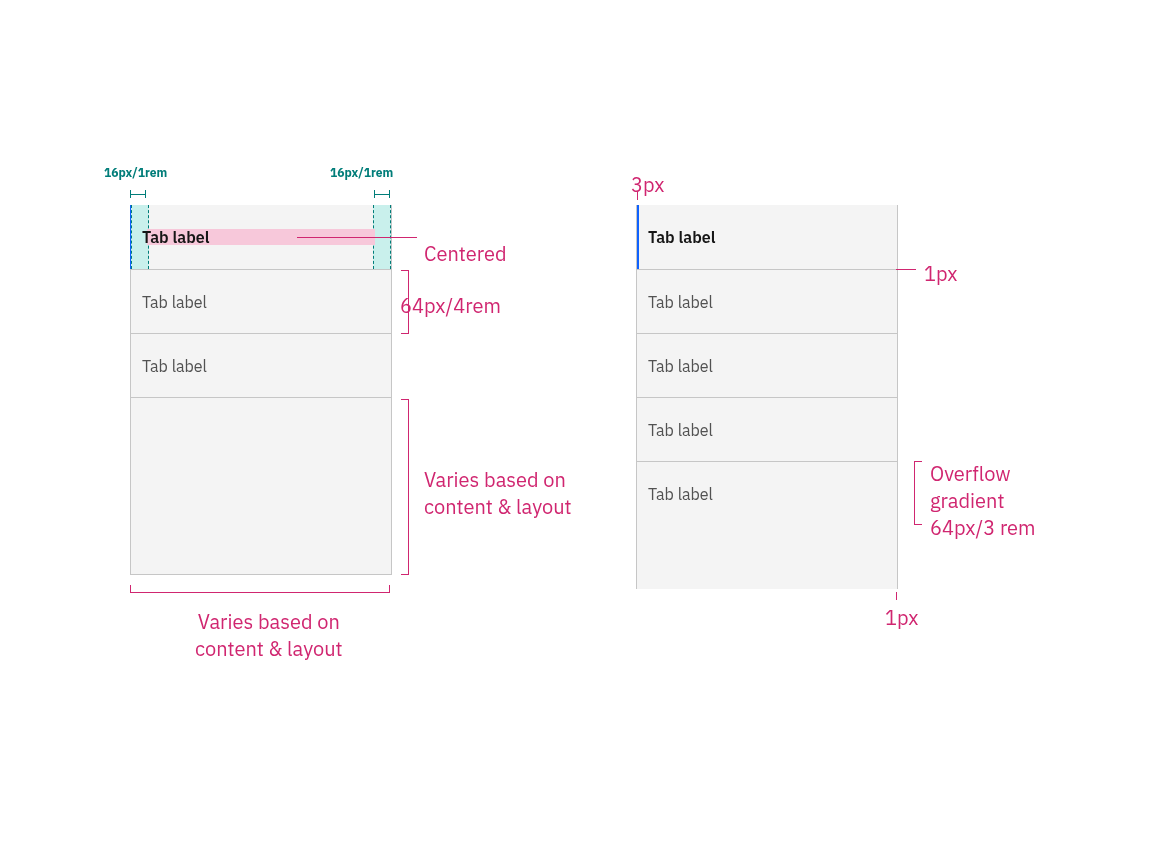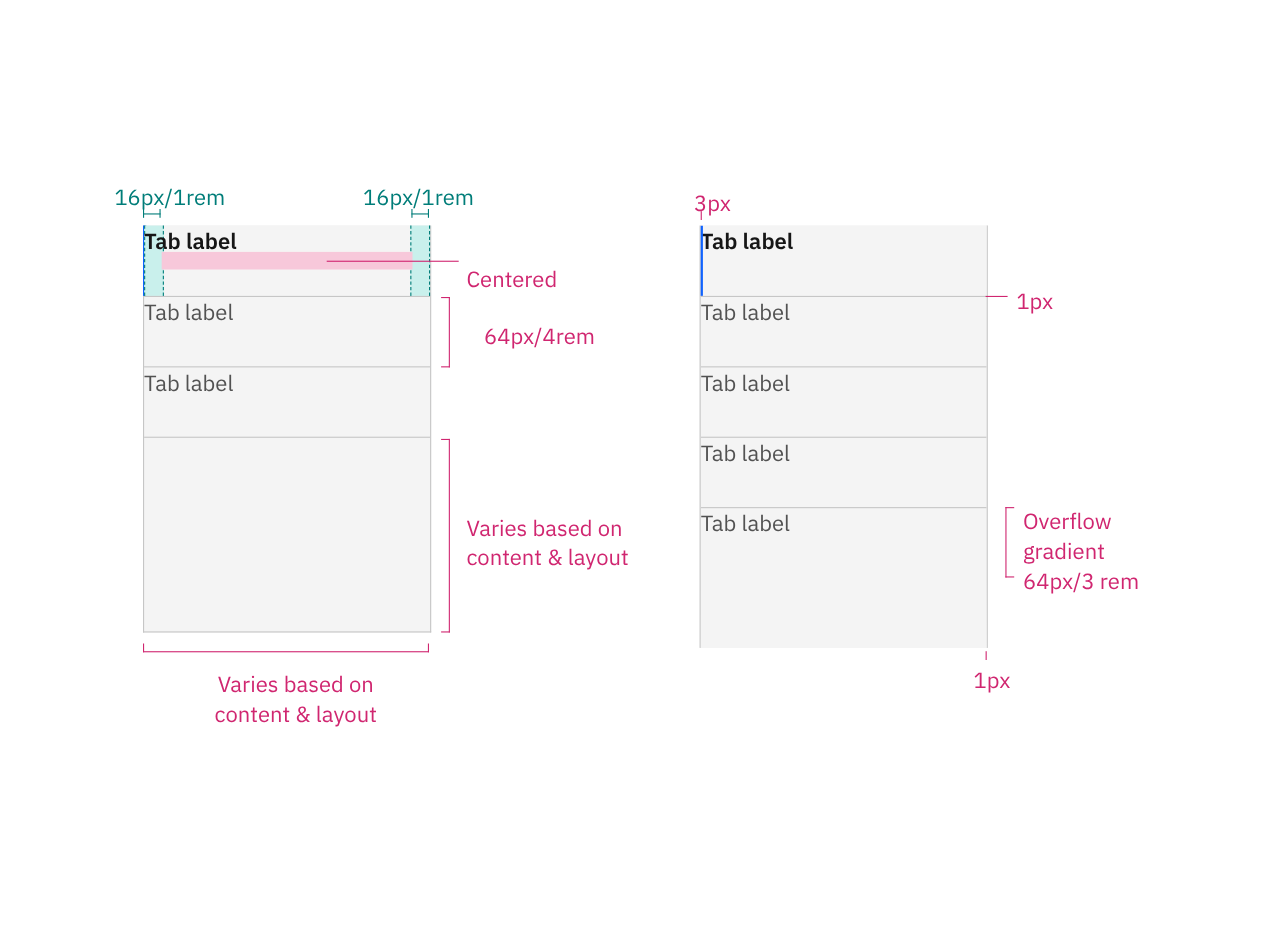--- a/index.html
+++ b/index.html
@@ -28,23 +28,24 @@
 .tablist{
   position:relative;
   width:260px;
   background:var(--bg);
   border:1px solid var(--border);
   border-top:0;
 }
 .tab{
   height:64px;
   box-sizing:border-box;
-  padding:0 0;
+  padding:0 11px;
   display:flex;
-  font-size:20px;
+  align-items:center;
+  font-size:16px;
   color:var(--text-soft);
   border-top:1px solid var(--border);
   position:relative;
 }
 .tab.selected{
   color:var(--text);
   font-weight:600;
   border-top:0;
   background:var(--bg);
 }
@@ -81,21 +82,22 @@
 .tab.selected .lbl{position:relative;z-index:1;}
 .contentA{
   height:176px;
   border-top:1px solid var(--border);
 }
 
 
 .tealAnno{
   position:absolute;
   color:var(--teal);
-  font-size:20px;
+  font-size:12px;
+  font-weight:bold;
 }
 
 .tealHbar{
   position:absolute;
   height:8px;
   color:var(--teal);
 }
 .tealHbar .hline{position:absolute;left:0;right:0;top:4px;height:1px;background:var(--teal);}
 .tealHbar .capL{position:absolute;left:0;top:0;bottom:0;width:1px;background:var(--teal);}
 .tealHbar .capR{position:absolute;right:0;top:0;bottom:0;width:1px;background:var(--teal);}
@@ -173,21 +175,21 @@
 <span class="tealHbar" style="left:374px;top:190px;width:16px;">
     <span class="capL"></span>
     <span class="hline"></span>
     <span class="capR"></span>
   </span>
 
 <span class="magLead" style="left:297px;top:237px;width:120px;"></span>
 <span class="magAnno" style="left:424px;top:240px;">Centered</span>
 
 <span class="magBracketV" style="left:408px;top:270px;height:64px;"></span>
-<span class="magAnno" style="left:440px;top:292px;">64px/4rem</span>
+<span class="magAnno" style="left:400px;top:292px;">64px/4rem</span>
 
 <span class="magBracketV" style="left:408px;top:399px;height:176px;"></span>
 <span class="magAnno" style="left:424px;top:466px;white-space:pre-line;">Varies based on
 content &amp; layout</span>
 
 <span class="magBracketH" style="left:130px;top:592px;width:260px;"></span>
 <span class="magAnno" style="left:195px;top:608px;white-space:pre-line;text-align:center;">Varies based on
 content &amp; layout</span>
 
 <div class="diagramB">

